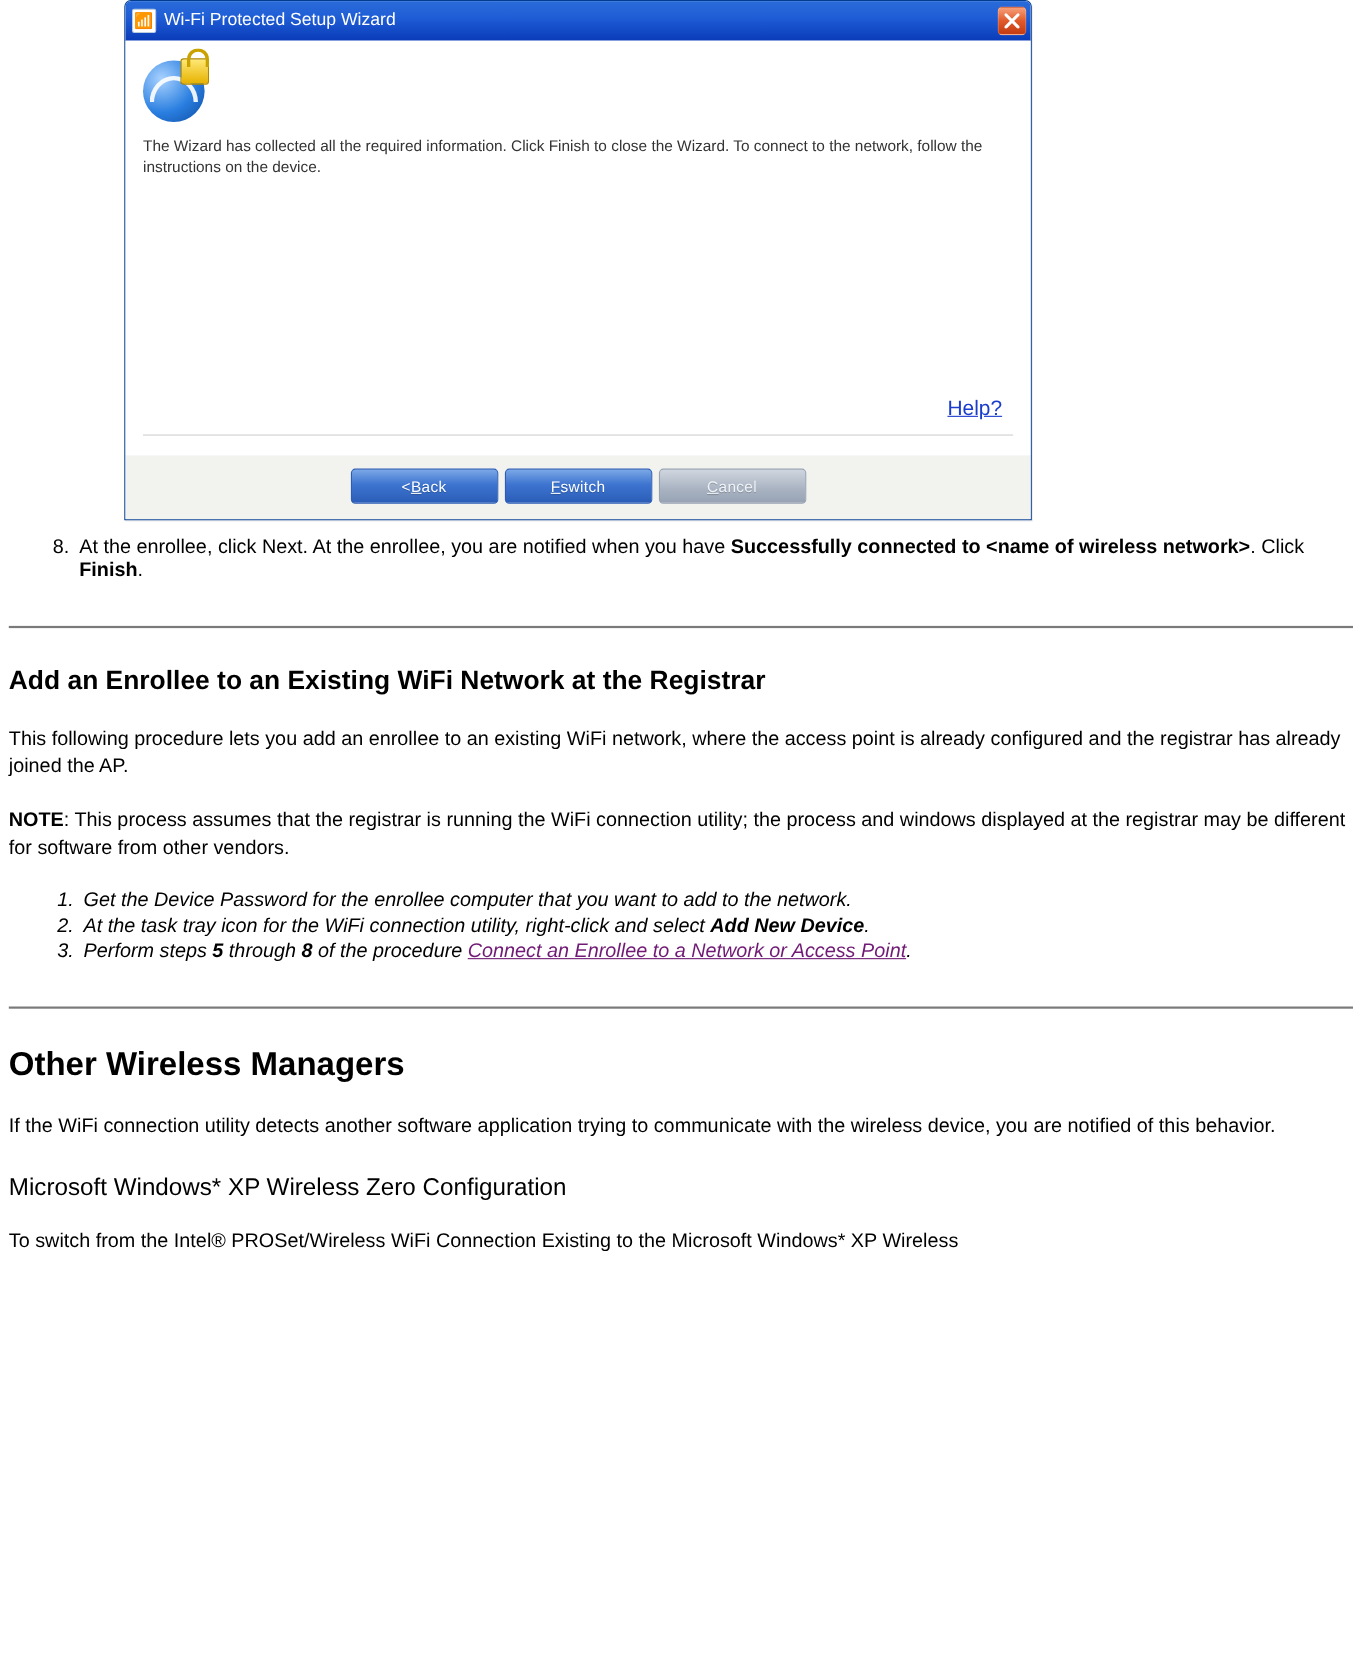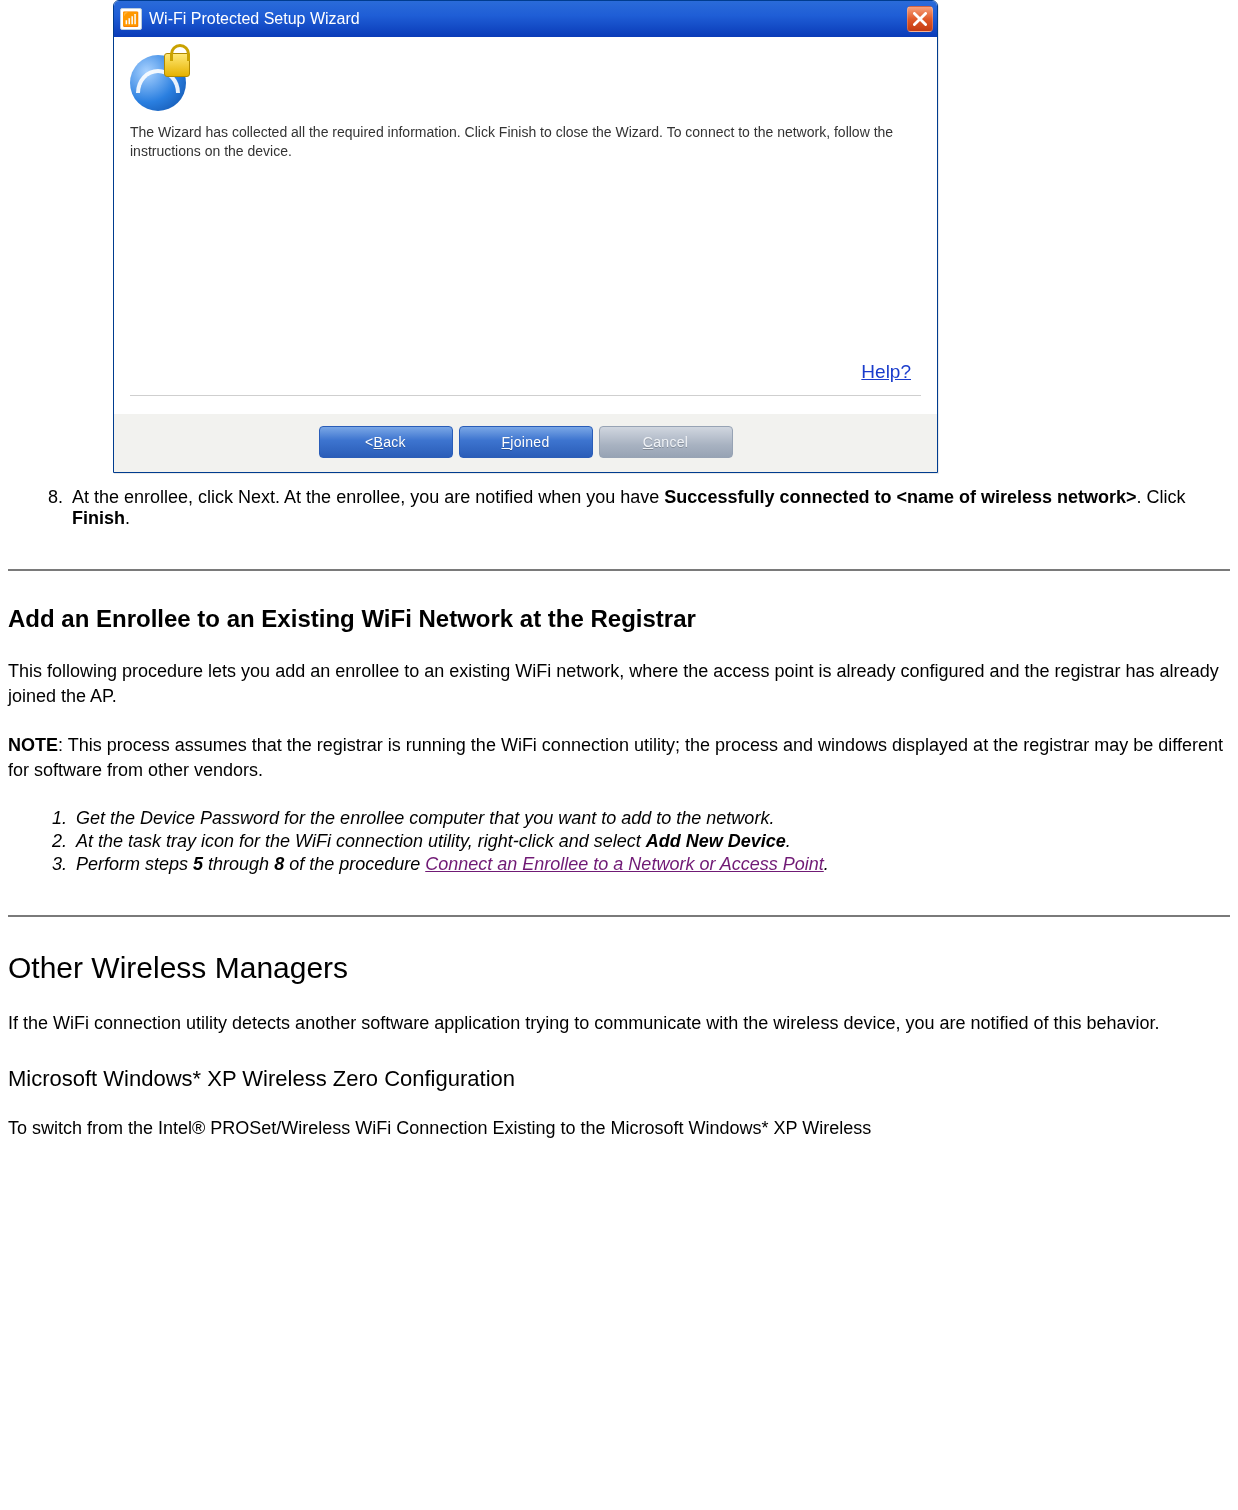--- a/index.html
+++ b/index.html
@@ -124,21 +124,21 @@
   ol.step8 { list-style: decimal; margin: 14px 0 0 60px; padding: 0; }
   ol.step8 > li { padding-left: 4px; margin-top: 6px; }
   ol.step8 > li::marker { font-variant-numeric: tabular-nums; }
   .bold { font-weight: bold; }
 
   hr.section {
     border: none; border-top: 2px solid #7a7a7a; margin: 40px 0 34px 0;
   }
 
   h2.h-medium { font-size: 24px; font-weight: bold; margin: 0 0 26px 0; }
-  h2.h-large { font-size: 30px; font-weight: normal; margin: 0 0 26px 0; }
+  h2.h-large { font-size: 30px; font-weight: bold; margin: 0 0 26px 0; }
   h3.h-sub { font-size: 22px; font-weight: normal; margin: 30px 0 24px 0; }
 
   p.body { margin: 0 0 24px 0; line-height: 1.4; }
 
   ol.inner { list-style: decimal; margin: 0 0 0 64px; padding: 0; }
   ol.inner > li { padding-left: 4px; margin-top: 2px; font-style: italic; }
   a.link { color: #701a75; text-decoration: underline; }
 </style>
 </head>
 <body>
@@ -171,21 +171,21 @@
         <hr class="body-hr">
       </div>
       <div class="button-bar">
         <span class="wiz-btn">
           <span>&lt; </span>
             <span class="ul">B</span>
             <span>ack</span>
         </span>
         <span class="wiz-btn">
           <span class="ul">F</span>
-            <span>joined</span>
+            <span>switch</span>
         </span>
         <span class="wiz-btn disabled">
           <span class="ul">C</span>
             <span>ancel</span>
         </span>
       </div>
     </div>
   </div>
 
   <ol class="step8" start="8">

